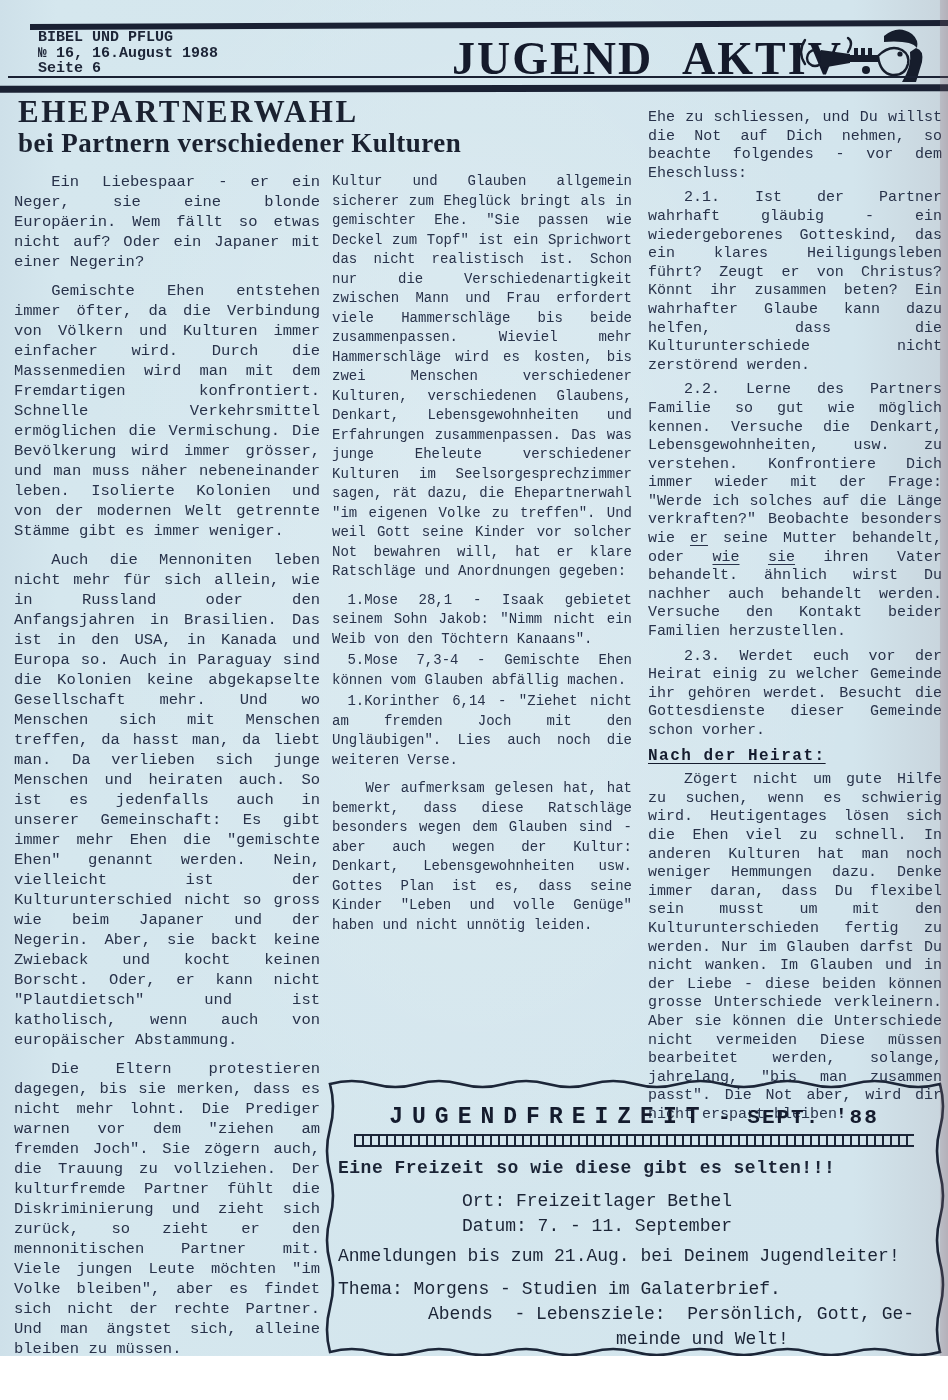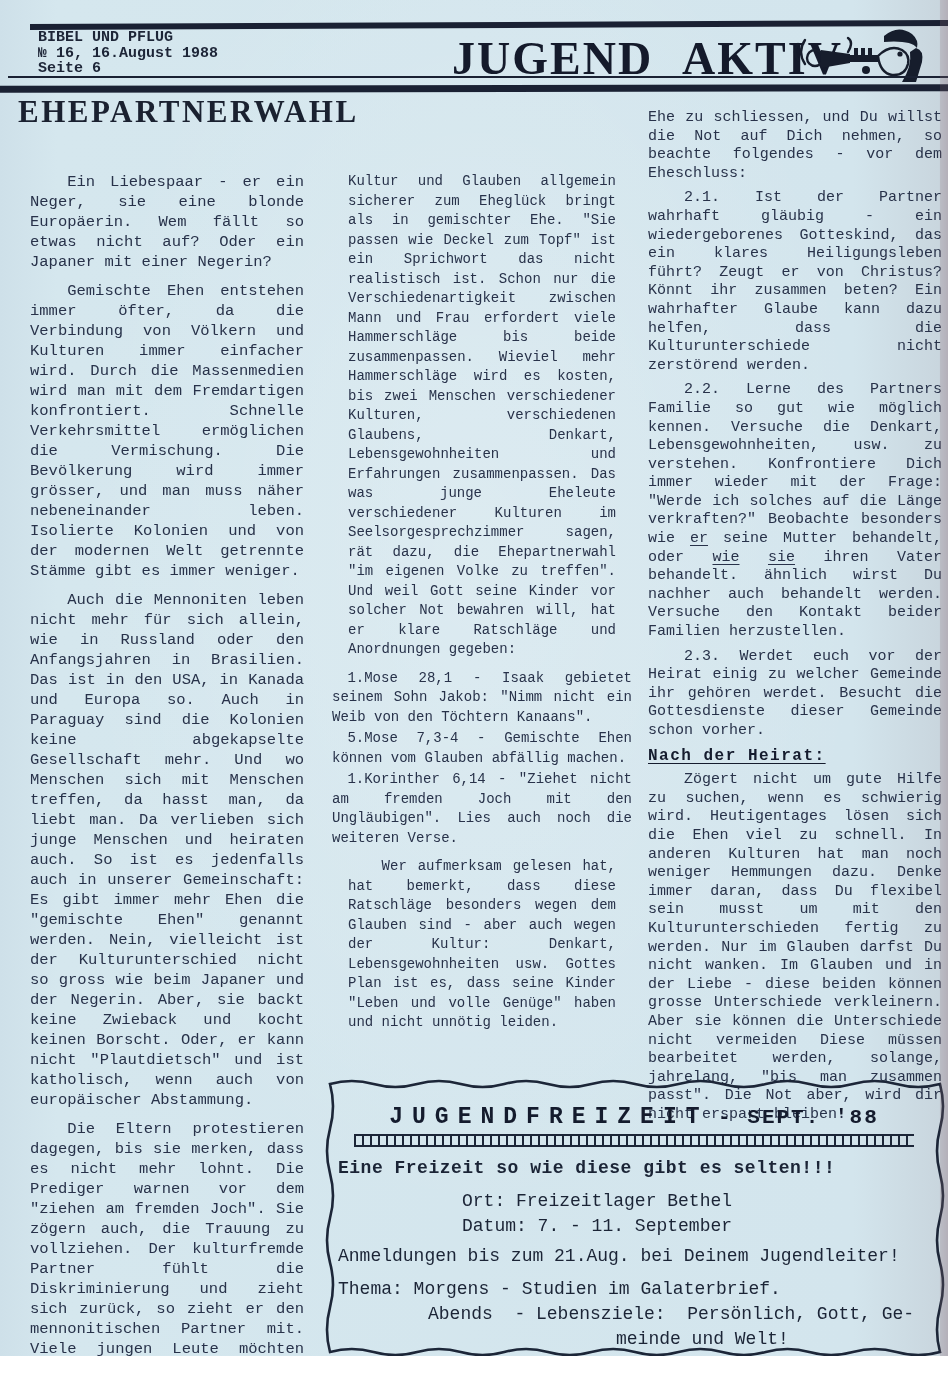--- a/index.html
+++ b/index.html
@@ -29,21 +29,21 @@
     position:absolute; left:18px; top:96px; width:616px; text-align:left;
     font-family:"Liberation Serif","DejaVu Serif",serif; font-weight:bold; color:#1a2130;
   }
   .t1{font-size:31px; line-height:32px; letter-spacing:2.5px;}
   .t2{font-size:27px; line-height:30px; letter-spacing:0.5px;}
   
   .col{position:absolute; text-align:justify; overflow:hidden;}
   .col1{left:14px;  top:163px; width:306px; height:1232px; font-size:15.5px; line-height:20px;}
   .col2{left:332px; top:163px; width:300px; height:965px;  font-size:14px; line-height:19.5px;}
   .col3{left:648px; top:103px; width:294px; height:1022px; font-size:15px;   line-height:18.6px;}
-  .para{margin:9px 16px; text-indent:2.4em;}
+  .para{margin:9px 0; text-indent:2.4em;}
   .col3 .para{margin:6px 0;}
   .para-cont{text-indent:0;}
   .para-verse{text-indent:1.1em; margin:2px 0;}
   .para-heading{
     text-indent:0; font-weight:bold; letter-spacing:1.5px; font-size:16px;
     text-decoration:underline; text-underline-offset:3px; margin:14px 0 8px; color:#151c2e;
   }
   .para u{text-underline-offset:3px;}
   
   .event-box{position:absolute; left:324px; top:1078px; width:622px; height:280px;}
@@ -103,20 +103,21 @@
     <g stroke="#161d2c" fill="#d3e5ed" stroke-width="2.4">
       <path d="M90,38 q12,-12 24,-6 q8,5 6,14 q-3,12 -16,11 q-12,-2 -14,-19 z" fill="none"></path>
     </g>
   </svg>
 
   <div class="rule rule-thin"></div>
   <div class="rule rule-thick"></div>
 
   <div class="title-block">
     <div class="t1">EHEPARTNERWAHL</div>
+    <div class="t2">bei Partnern verschiedener Kulturen</div>
   </div>
 
   <div class="col col1">
       <p class="para">Ein Liebespaar - er ein Neger, sie eine blonde Europäerin. Wem fällt so etwas nicht auf? Oder ein Japaner mit einer Negerin?</p>
       <p class="para">Gemischte Ehen entstehen immer öfter, da die Verbindung von Völkern und Kulturen immer einfacher wird. Durch die Massenmedien wird man mit dem Fremdartigen konfrontiert. Schnelle Verkehrsmittel ermöglichen die Vermischung. Die Bevölkerung wird immer grösser, und man muss näher nebeneinander leben. Isolierte Kolonien und von der modernen Welt getrennte Stämme gibt es immer weniger.</p>
       <p class="para">Auch die Mennoniten leben nicht mehr für sich allein, wie in Russland oder den Anfangsjahren in Brasilien. Das ist in den USA, in Kanada und Europa so. Auch in Paraguay sind die Kolonien keine abgekapselte Gesellschaft mehr. Und wo Menschen sich mit Menschen treffen, da hasst man, da liebt man. Da verlieben sich junge Menschen und heiraten auch. So ist es jedenfalls auch in unserer Gemeinschaft: Es gibt immer mehr Ehen die "gemischte Ehen" genannt werden. Nein, vielleicht ist der Kulturunterschied nicht so gross wie beim Japaner und der Negerin. Aber, sie backt keine Zwieback und kocht keinen Borscht. Oder, er kann nicht "Plautdietsch" und ist katholisch, wenn auch von europäischer Abstammung.</p>
       <p class="para">Die Eltern protestieren dagegen, bis sie merken, dass es nicht mehr lohnt. Die Prediger warnen vor dem "ziehen am fremden Joch". Sie zögern auch, die Trauung zu vollziehen. Der kulturfremde Partner fühlt die Diskriminierung und zieht sich zurück, so zieht er den mennonitischen Partner mit. Viele jungen Leute möchten "im Volke bleiben", aber es findet sich nicht der rechte Partner. Und man ängstet sich, alleine bleiben zu müssen.</p>
       <p class="para">Dieses wird vielen Jugendlichen zur riesengrossen Not. Wie soll da die Ehepartnerwahl vor sich gehen?</p>
     </div>
   <div class="col col2">

